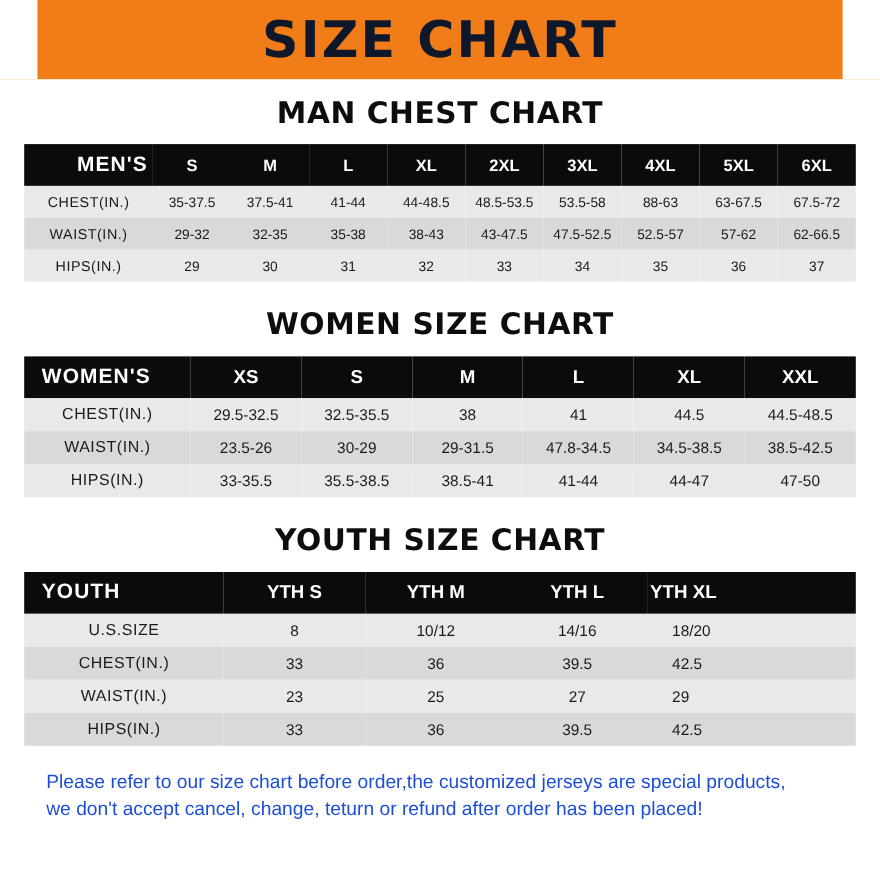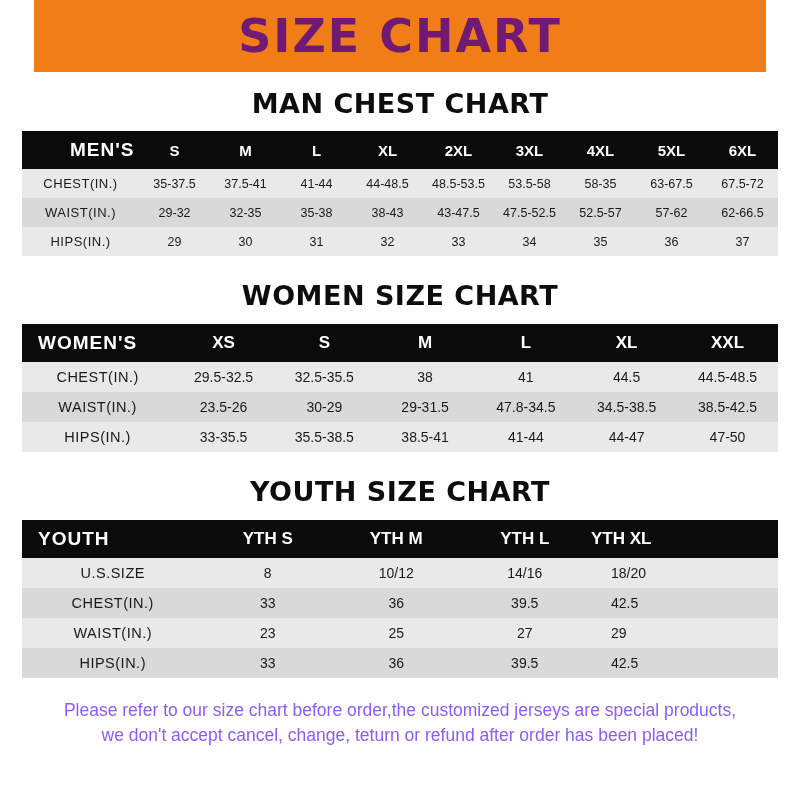--- a/index.html
+++ b/index.html
@@ -22,21 +22,21 @@
     display: flex;
     align-items: center;
     justify-content: center;
     position: relative;
   }
   .banner-title {
     font-family: "DejaVu Sans", sans-serif;
     font-weight: bold;
     font-size: 46px;
     letter-spacing: 2px;
-    color: #701a75;
+    color: #0f172a;
     line-height: 1;
   }
   .banner-side {
     position: absolute;
     top: 0; bottom: 0;
     width: 34px;
     background: #ffffff;
   }
   .banner-side.left { left: 0; }
   .banner-side.right { right: 0; }
@@ -105,22 +105,21 @@
 
   
   #youth-table thead th { font-size: 17px; }
   #youth-table thead th.first { font-size: 19px; }
   #youth-table tbody td { font-size: 14px; }
   #youth-table tbody td.first { font-size: 14.5px; letter-spacing: 0.5px; }
 
   
   .footer-note {
     margin: 20px 20px 0;
-    text-align: center;
-    color: #8b5cf6;
+    color: #1d4ed8;
     font-family: "Liberation Sans", sans-serif;
     font-size: 17.5px;
     line-height: 1.45;
   }
   .footer-note div { white-space: nowrap; }
 </style>
 </head>
 <body>
 
 <div class="page">
@@ -163,21 +162,21 @@
       </thead>
       <tbody>
         <tr class="row-a">
           <td class="first">CHEST(IN.)</td>
           <td>35-37.5</td>
           <td>37.5-41</td>
           <td>41-44</td>
           <td>44-48.5</td>
           <td>48.5-53.5</td>
           <td>53.5-58</td>
-          <td>58-35</td>
+          <td>88-63</td>
           <td>63-67.5</td>
           <td>67.5-72</td>
         </tr>
         <tr class="row-b">
           <td class="first">WAIST(IN.)</td>
           <td>29-32</td>
           <td>32-35</td>
           <td>35-38</td>
           <td>38-43</td>
           <td>43-47.5</td>

